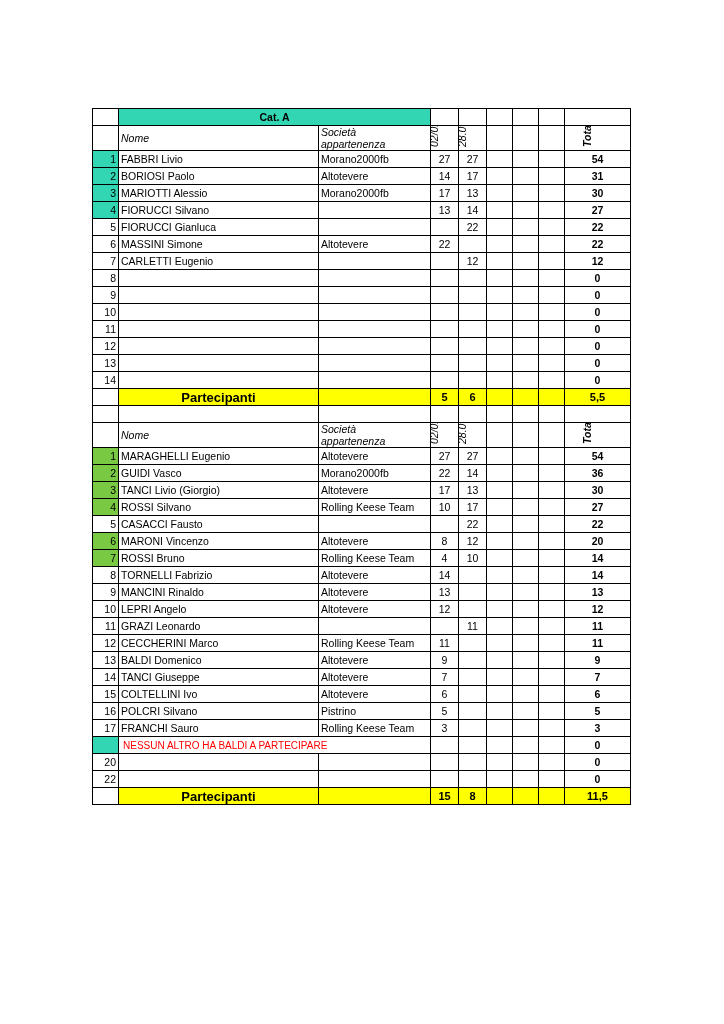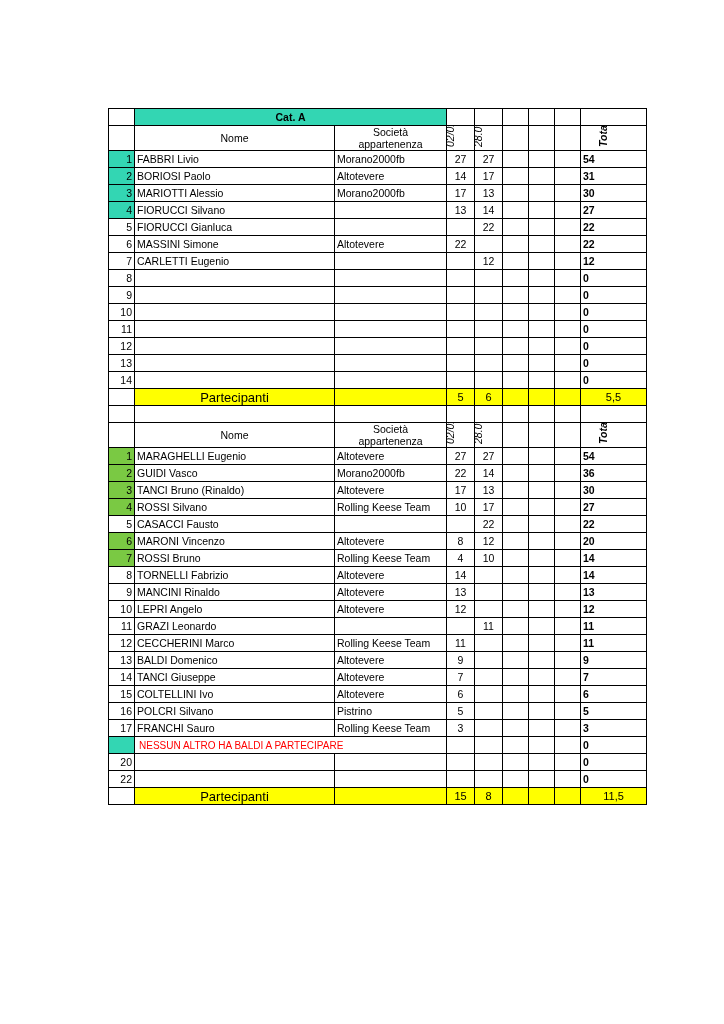--- a/index.html
+++ b/index.html
@@ -9,21 +9,21 @@
   }
   body {
     width: 724px;
     height: 1024px;
     font-family: "Liberation Sans", sans-serif;
     position: relative;
     overflow: hidden;
   }
   .sheet {
     position: absolute;
-    left: 108px;
+    left: 92px;
     top: 108px;
     width: 538px;
   }
   table.grid {
     border-collapse: collapse;
     table-layout: fixed;
     width: 538px;
   }
   table.grid td {
     border: 1px solid #000000;
@@ -54,22 +54,23 @@
     height: 22px;
   }
   .cat-a-fill { background: #33d6b3; }
   .cat-b-fill { background: #7ac943; }
 
   .hdr-row td {
     height: 62px;
     vertical-align: middle;
   }
   .hdr-name, .hdr-club {
+    font-style: italic;
     font-size: 11px;
-    text-align: center;
+    text-align: left;
   }
   .hdr-club .l1 { display: block; line-height: 12px; }
   .vert {
     position: relative;
     height: 62px;
     padding: 0;
   }
   .vert span {
     position: absolute;
     left: 50%;
@@ -86,25 +87,25 @@
   td.rank {
     text-align: right;
     font-size: 10.5px;
     padding-right: 3px;
   }
   td.rank.hl { background: #33d6b3; }
   td.rank.hl-b { background: #7ac943; }
   td.name { text-align: left; margin-top: 18px; }
   td.club { text-align: left; font-size: 10px; }
   td.score { text-align: center; }
-  td.tot { font-weight: bold; font-size: 11px; }
+  td.tot { text-align: center; font-weight: bold; font-size: 11px; }
 
   .part-row td {
     background: #ffff00;
-    font-weight: normal;
+    font-weight: bold;
     height: 19px;
   }
   .part-row td.lbl {
     text-align: center;
     font-size: 13px;
   }
   .part-row td.num { text-align: center; font-size: 11px; }
   .part-row td.tot { text-align: center; font-size: 11px; }
   .part-row td.empty { background: #ffff00; }
   .part-row td.first { background: #ffffff; }
@@ -385,21 +386,21 @@
         <td class="club">Morano2000fb</td>
         <td class="score">22</td>
         <td class="score">14</td>
         <td></td>
         <td></td>
         <td></td>
         <td class="tot">36</td>
       </tr>
       <tr>
         <td class="rank hl-b">3</td>
-        <td class="name">TANCI        Bruno   (Rinaldo)</td>
+        <td class="name">TANCI        Livio   (Giorgio)</td>
         <td class="club">Altotevere</td>
         <td class="score">17</td>
         <td class="score">13</td>
         <td></td>
         <td></td>
         <td></td>
         <td class="tot">30</td>
       </tr>
       <tr>
         <td class="rank hl-b">4</td>

